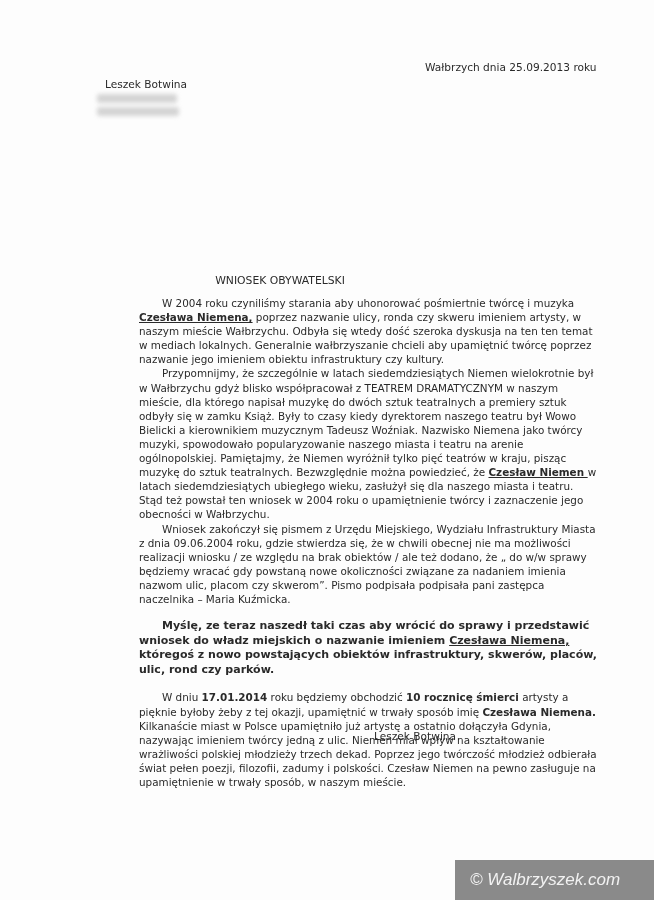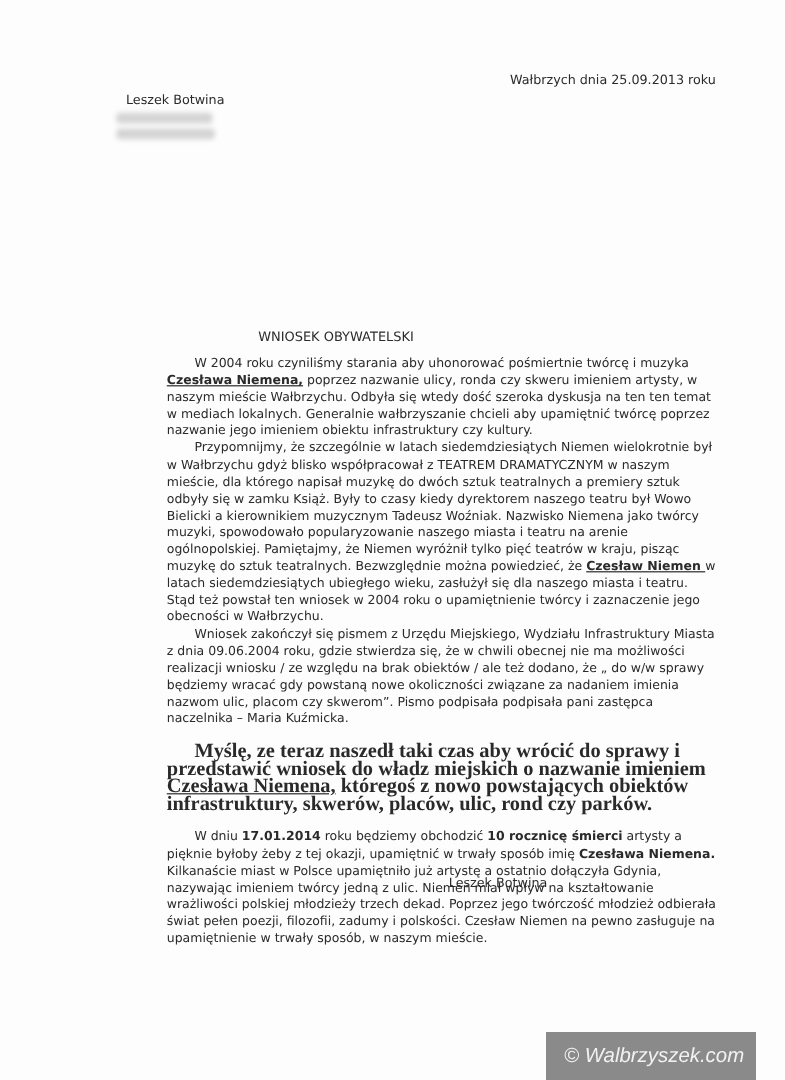--- a/index.html
+++ b/index.html
@@ -22,25 +22,25 @@
     .title { left: 0; width: 560px; top: 274px; text-align: center; font-weight: normal; font-size: 10.8px; }
     .body-text {
       left: 97px; top: 296px; width: 460px;
       font-size: 10.4px; line-height: 14.1px; margin-left: 42px;
     }
     .body-text p { margin: 0; }
     .indent { display: inline-block; width: 23px; }
     .b { font-weight: bold; }
     .bu { font-weight: bold; text-decoration: underline; }
     .u { text-decoration: underline; }
-    .para-bold { font-weight: bold; font-size: 17px; line-height: 14.6px; margin-top: 13px !important; font-family: Liberation Serif, serif; }
+    .para-bold { font-weight: bold; font-size: 11px; line-height: 14.6px; margin-top: 13px !important; }
     .para-gap { margin-top: 13px !important; }
     .signature { left: 374px; top: 729px; }
     .watermark {
-      left: 455px; top: 860px; width: 175px; height: 40px;
+      left: 455px; top: 860px; width: 199px; height: 40px;
       background: #8a8a8a;
       color: #f2f2f2;
       font-family: "Liberation Sans", sans-serif;
       font-style: italic;
       font-size: 17px; line-height: 40px;
       padding-left: 15px; box-sizing: border-box;
     }
   </style>
 </head>
 <body>

